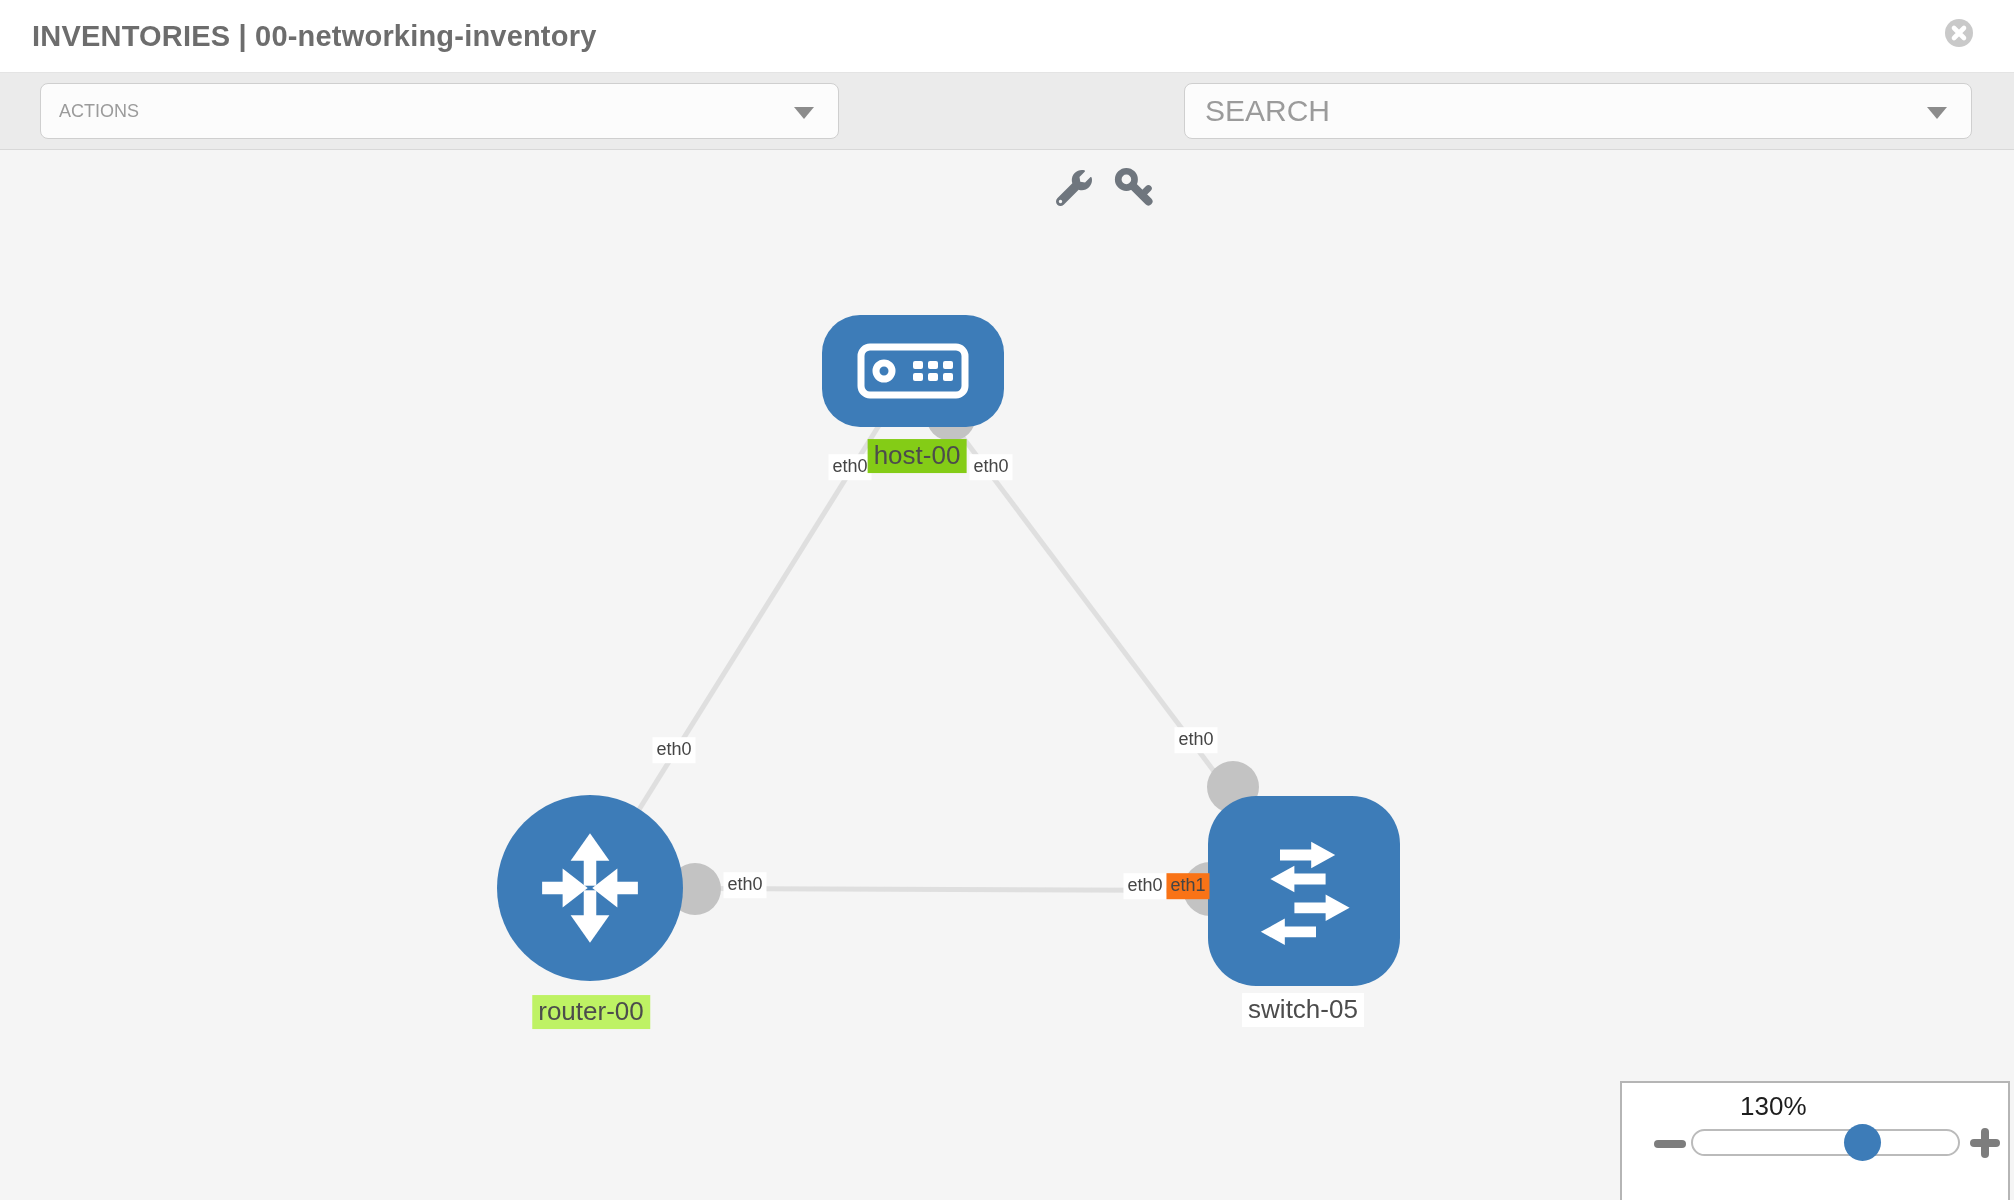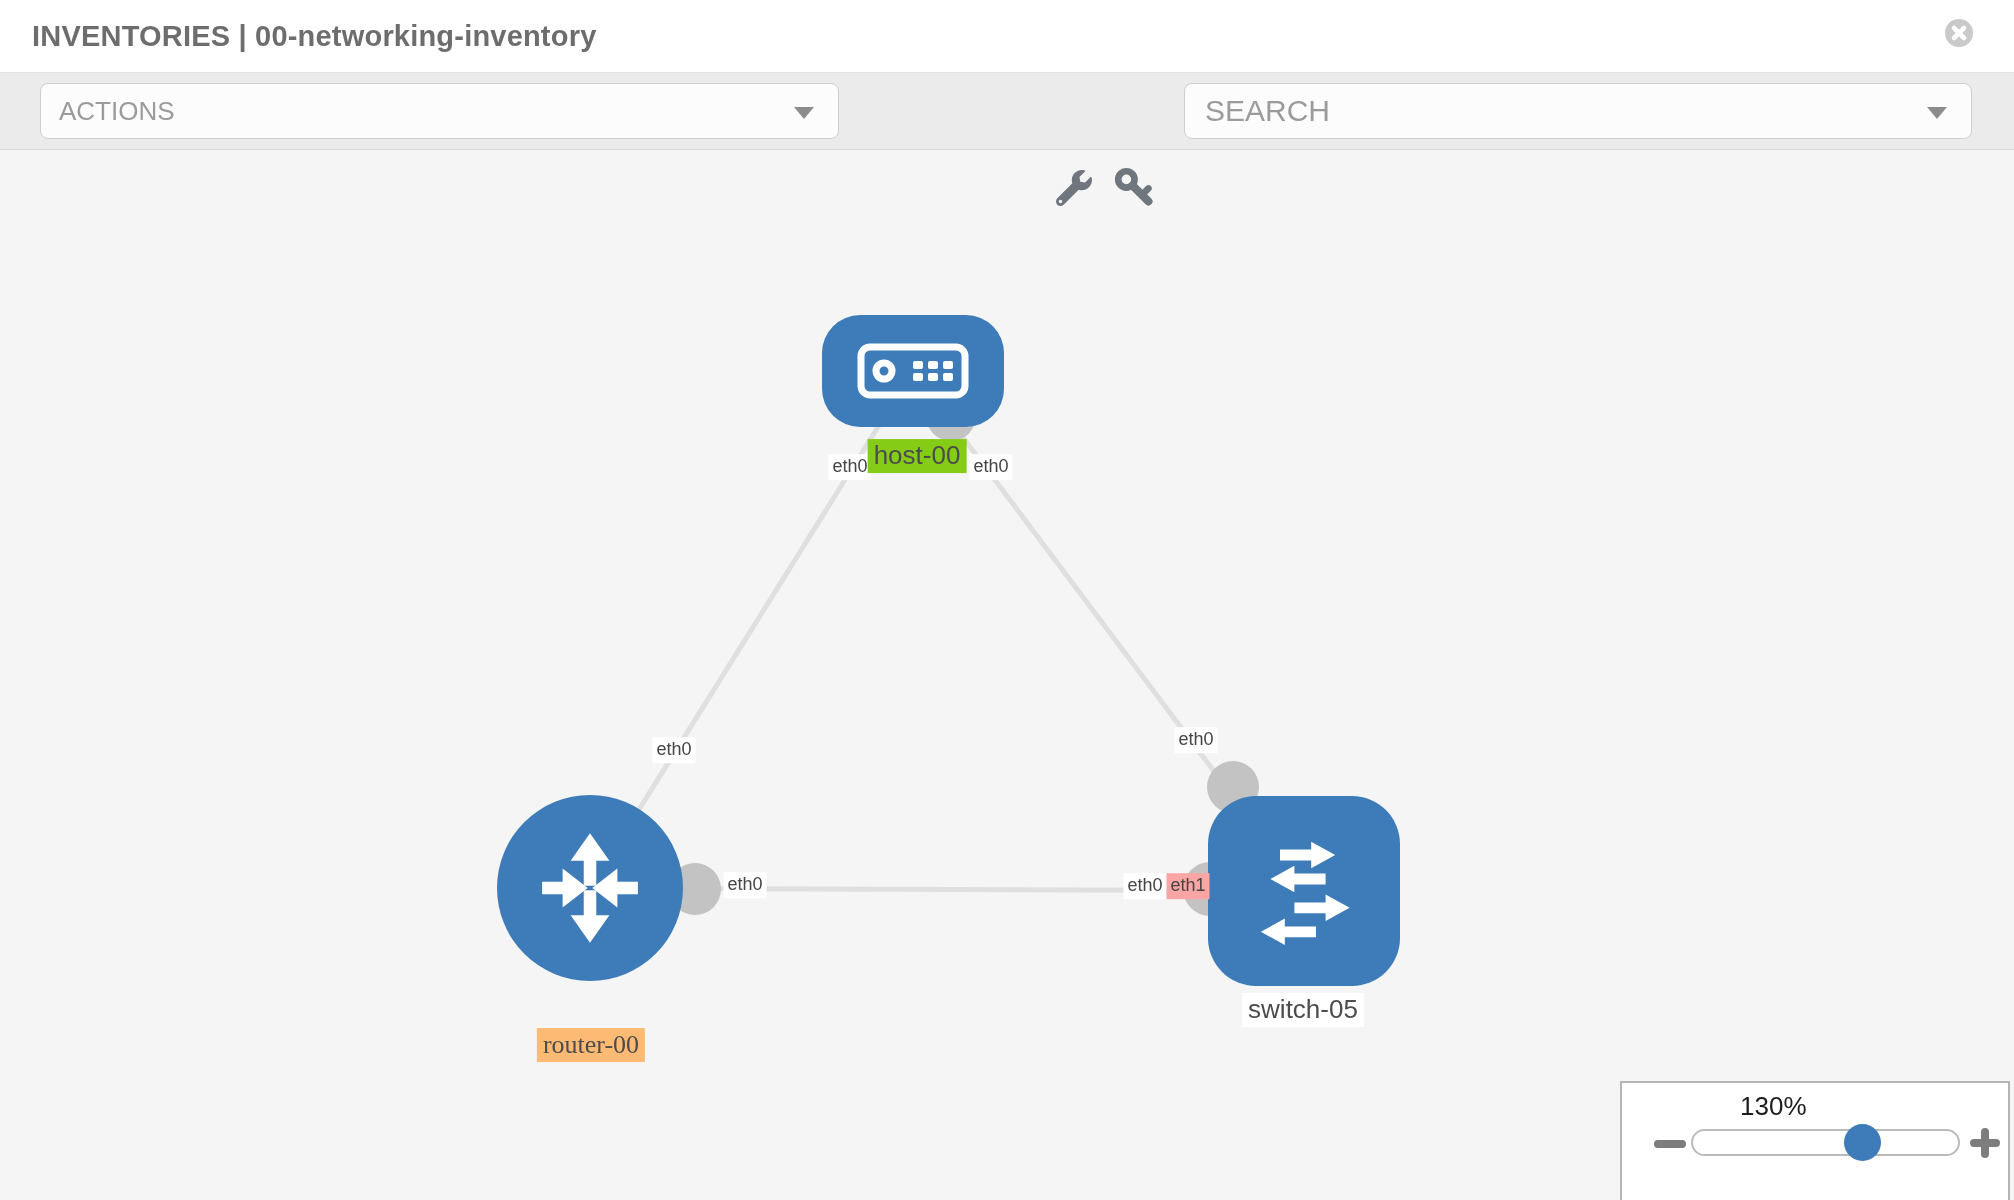--- a/index.html
+++ b/index.html
@@ -13,21 +13,21 @@
     border-bottom:1px solid #e4e4e4;display:flex;align-items:center;z-index:30;}
   .page-title{margin-left:32px;font-size:29px;font-weight:bold;color:#6d6d6d;letter-spacing:.2px;}
   .close-btn{position:absolute;right:41px;top:19px;width:28px;height:28px;cursor:pointer;border:none;background:transparent;padding:0;}
   
   .toolbar{position:absolute;top:73px;left:0;width:2014px;height:76px;background:#ebebeb;
     border-bottom:1px solid #d8d8d8;z-index:30;}
   .select-box{position:absolute;top:10px;height:56px;background:#fcfcfc;border:1px solid #cfcfcf;
     border-radius:8px;box-sizing:border-box;display:flex;align-items:center;cursor:pointer;}
   .actions-box{left:40px;width:799px;}
   .search-box{left:1184px;width:788px;}
-  .select-label{margin-left:18px;font-size:26px;color:#9b9b9b;}
+  .select-label{margin-left:18px;font-size:18px;color:#9b9b9b;}
   .search-input{margin-left:18px;font-size:30px;color:#6d6d6d;border:none;outline:none;background:transparent;
     width:690px;font-family:"Liberation Sans",sans-serif;}
   .search-input::placeholder{color:#9b9b9b;opacity:1;}
   .caret{position:absolute;right:24px;top:23px;width:0;height:0;
     border-left:10px solid transparent;border-right:10px solid transparent;border-top:12px solid #8c8c8c;}
   .tool-icon{position:absolute;top:0;cursor:pointer;}
   .wrench{left:1056px;top:97px;}
   .key{left:1112px;top:92px;}
   
   .canvas{position:absolute;top:150px;left:0;width:2014px;height:1050px;background:#f5f5f5;overflow:hidden;}
@@ -127,21 +127,21 @@
             <polygon points="50,2 33,26 67,26" stroke="none"></polygon>
       <path d="M50 52 V76" stroke-width="11" fill="none"></path>
             <polygon points="50,98 33,74 67,74" stroke="none"></polygon>
       <path d="M8 50 H28" stroke-width="11" fill="none"></path>
             <polygon points="48,50 26,33 26,67" stroke="none"></polygon>
       <path d="M92 50 H72" stroke-width="11" fill="none"></path>
             <polygon points="52,50 74,33 74,67" stroke="none"></polygon>
     </g>
   </svg>
       </div>
-      <span class="node-label" style="left: 591px; top: 895px; color: rgb(76, 76, 76); background: #fdba74; font-family: Liberation Serif, serif;">router-00</span>
+      <span class="node-label" style="left: 591px; top: 862px; color: rgb(76, 76, 76); background: #bef264;">router-00</span>
       <div class="node" style="left: 1208px; top: 646px; width: 192px; height: 190px; border-radius: 48px; background: rgb(61, 124, 184);">
         <svg width="120" height="120" viewBox="0 0 100 100">
     <g fill="#fff" stroke="#fff">
       <path d="M30 20 H58" stroke-width="9" fill="none"></path>
             <polygon points="76,20 56,9 56,31" stroke="none"></polygon>
       <path d="M68 40 H40" stroke-width="9" fill="none"></path>
             <polygon points="22,40 42,29 42,51" stroke="none"></polygon>
       <path d="M42 64 H70" stroke-width="9" fill="none"></path>
             <polygon points="88,64 68,53 68,75" stroke="none"></polygon>
       <path d="M60 84 H32" stroke-width="9" fill="none"></path>
@@ -149,21 +149,21 @@
     </g>
   </svg>
       </div>
       <span class="node-label" style="left: 1303px; top: 860px; color: rgb(76, 76, 76); background: rgb(255, 255, 255);">switch-05</span>
       <span class="iface-label" style="left: 674px; top: 600px; background: rgb(255, 255, 255);">eth0</span>
       <span class="iface-label" style="left: 850px; top: 317px; background: rgb(255, 255, 255);">eth0</span>
       <span class="iface-label" style="left: 991px; top: 317px; background: rgb(255, 255, 255);">eth0</span>
       <span class="iface-label" style="left: 1196px; top: 590px; background: rgb(255, 255, 255);">eth0</span>
       <span class="iface-label" style="left: 745px; top: 735px; background: rgb(255, 255, 255);">eth0</span>
       <span class="iface-label" style="left: 1145px; top: 736px; background: rgb(255, 255, 255);">eth0</span>
-      <span class="iface-label" style="left: 1188px; top: 736px; background: #fca5a5;">eth1</span>
+      <span class="iface-label" style="left: 1188px; top: 736px; background: #f97316;">eth1</span>
     </div>
 
   <div class="zoom-panel">
     <span class="zoom-value">130%</span>
     <div class="zoom-minus">
       <div class="hbar"></div>
     </div>
     <div class="zoom-track"></div>
     <div class="zoom-handle"></div>
     <div class="zoom-plus">

